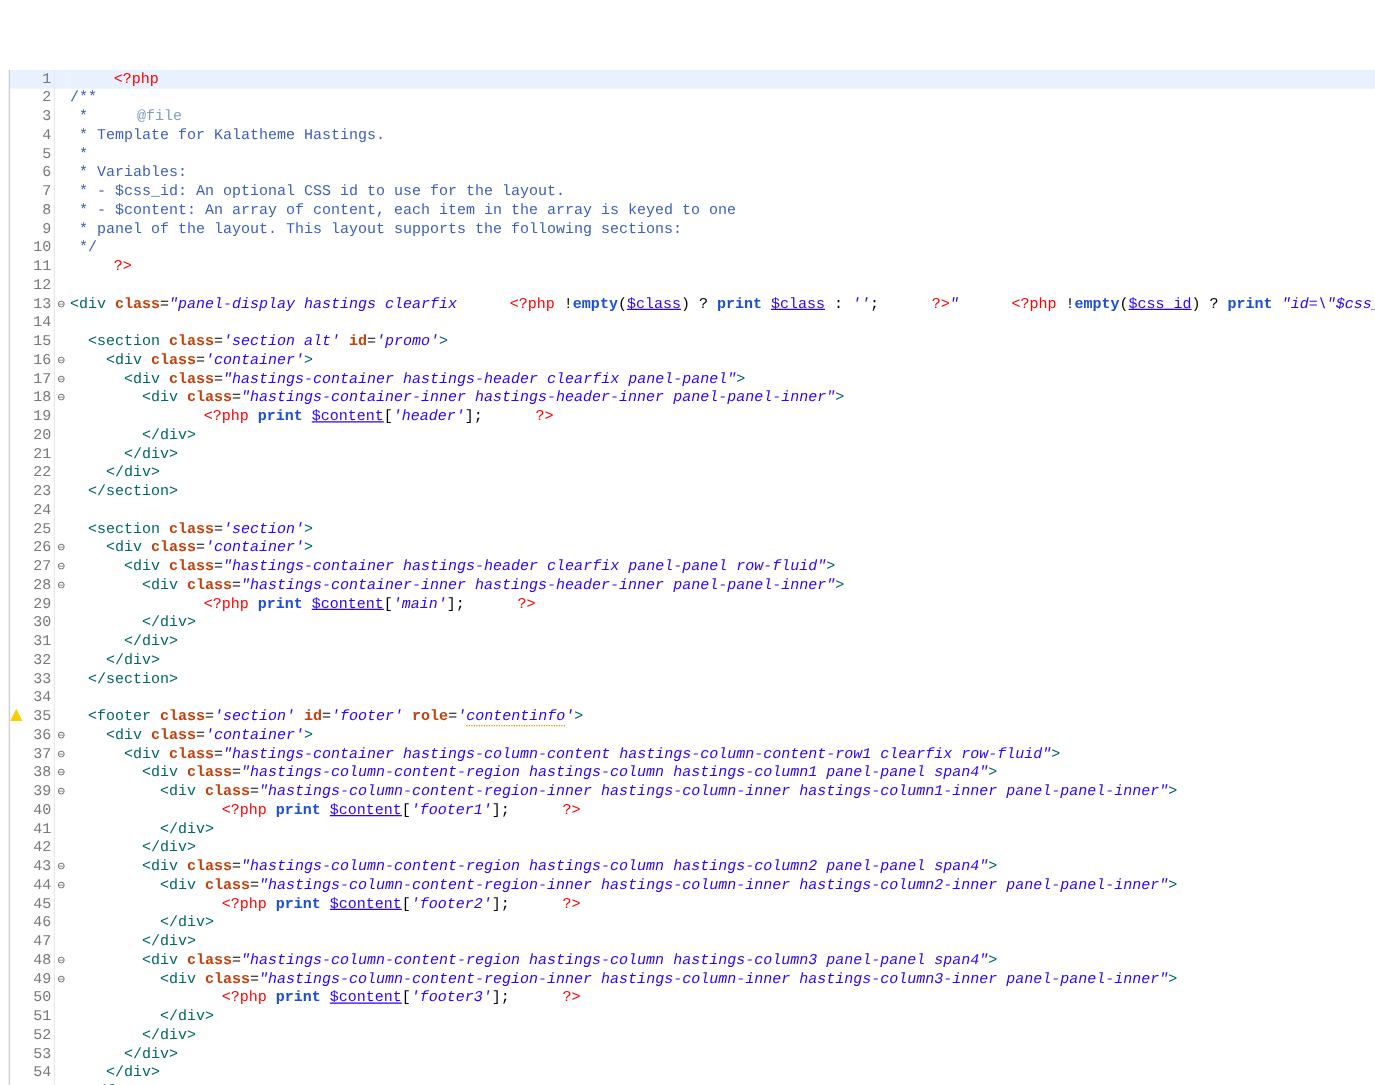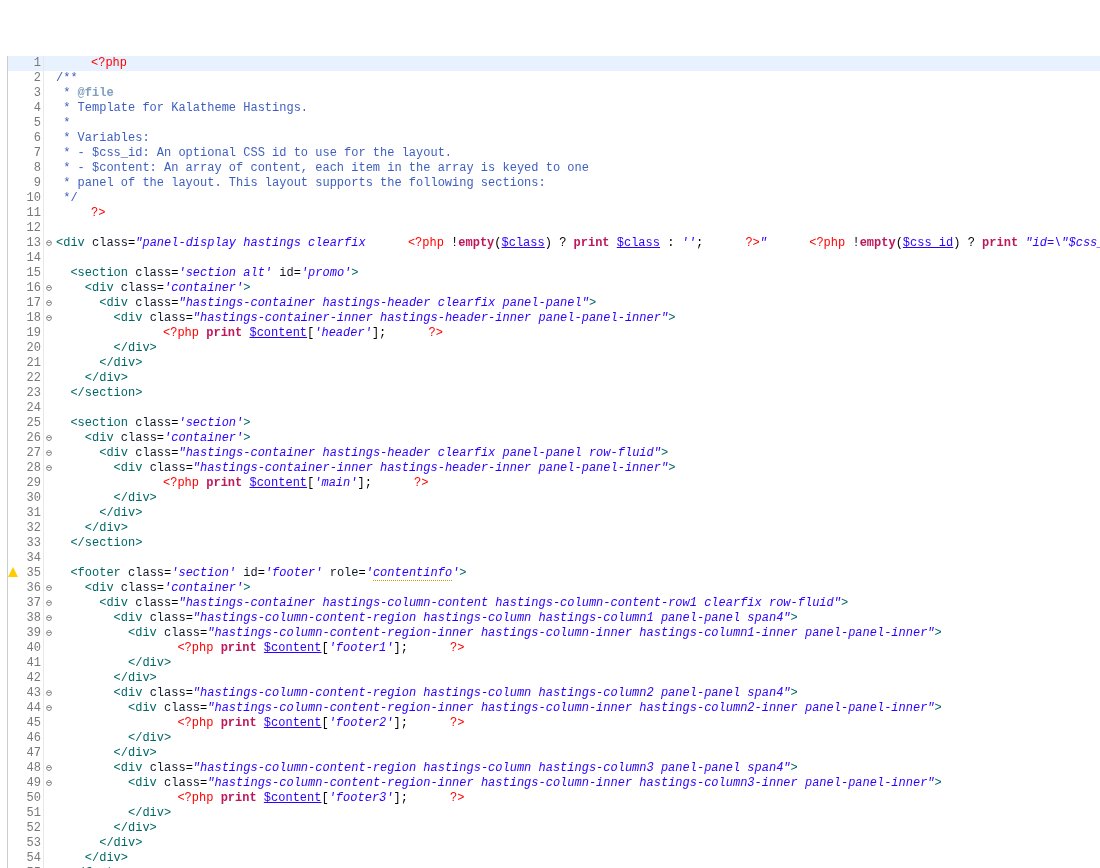--- a/index.html
+++ b/index.html
@@ -56,26 +56,26 @@
     line-height: 15px;
   }
   .row.current .code-col,
   .row.current .marker-col,
   .row.current .fold-col,
   .row.current .lineno-col {
     background: #e8f2fe;
   }
   .t-tag { color: #006666; margin-top: 20px; }       
   .t-str { color: #2a00ff; font-style: italic; }  
-  .t-attr { color: #0f172a; }      
+  .t-attr { color: #c2410c; font-weight: bold; }      
   .t-php { color: #ff0000; margin-left: 35px; }       
-  .t-kw { color: #be185d; font-weight: bold; } 
+  .t-kw { color: #1d4ed8; font-weight: bold; } 
   .t-var { color: #2a00ff; text-decoration: underline; }       
   .t-com { color: #3f5fbf; }       
-  .t-ckw { color: #7f9fbf; font-weight: bold; }   
+  .t-ckw { color: #7f9fbf; font-weight: normal; margin-left: 32px; }   
   .warn-icon {
     display:inline-block;
     width:10px;height:10px;
     background: #ffcc00;
     clip-path: polygon(50% 0,100% 100%,0 100%);
     position: relative;
     top:1px;
   }
   .fold-minus {
     color:#6e6e6e;

